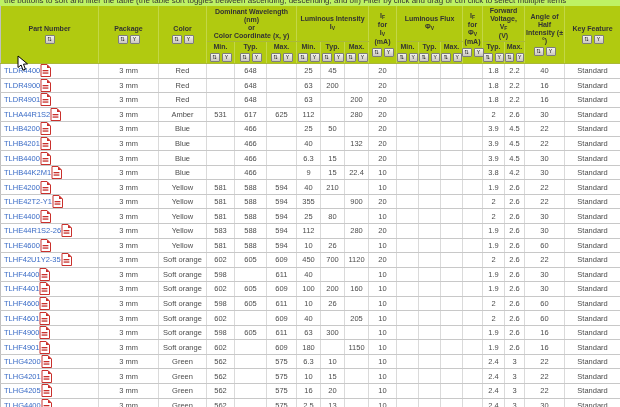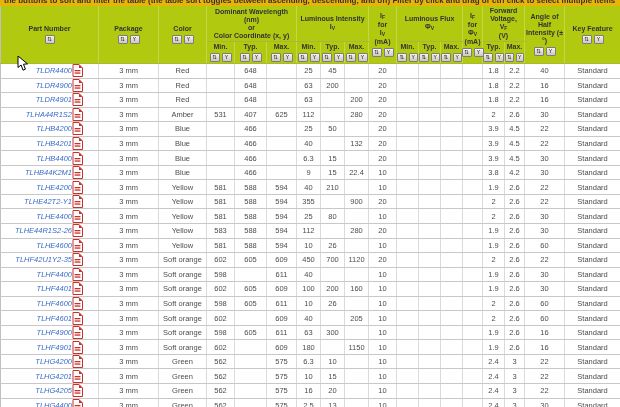--- a/index.html
+++ b/index.html
@@ -1,18 +1,18 @@
 <!DOCTYPE html>
 <html><head>
 <meta charset="utf-8">
 <style>
   html,body{margin:0;padding:0;background:#fff;}
   body{width:620px;height:407px;overflow:hidden;position:relative;
        font-family:"Liberation Sans",sans-serif;}
-  .top-note{height:6px;overflow:hidden;position:relative;background:#eab308;font-weight:bold;}
+  .top-note{height:6px;overflow:hidden;position:relative;background:#bef264;}
   .top-note span{position:absolute;top:-4px;left:4px;white-space:nowrap;
        font-size:8px;color:#333;}
   table{border-collapse:collapse;table-layout:fixed;width:620px;
        border-left:1px solid #c0c0c0;border-right:1px solid #c0c0c0;}
   thead th{background:#b1ca10;color:#333;font-weight:bold;font-size:7px;
        line-height:8px;padding:1px 0;vertical-align:middle;text-align:center;
        border-right:1px solid #c3d747;border-bottom:1px solid #aab839;}
   thead tr.tier1 th{height:26px;}
   thead tr.tier2 th{height:19px;vertical-align:top;}
   .hlbl{display:block;}
@@ -22,22 +22,22 @@
        color:#222;text-align:center;border:1px solid #7d7d7d;border-radius:1px;
        background:linear-gradient(#f4f3ee,#ccc8bf);cursor:pointer;
        font-family:"DejaVu Sans",sans-serif;}
   .vfill{display:flex;flex-direction:column;justify-content:center;
        align-items:center;height:100%;}
   tbody td{height:13.55px;padding:0;font-size:7.5px;color:#4d4d4d;
        text-align:center;white-space:nowrap;overflow:hidden;
        border-right:1px solid #dadada;border-bottom:1px solid #c8c8c8;
        background:#fff;}
   tbody td.part{text-align:left;}
-  .part-wrap{display:flex;align-items:center;justify-content:flex-end;
-       padding:0 15px 0 3px;font-style:italic;}
+  .part-wrap{display:flex;align-items:center;justify-content:flex-start;
+       padding:0 15px 0 3px;}
   .part-link{color:#3a6bc6;text-decoration:none;font-size:7.5px;cursor:pointer;}
   .pdf{flex:0 0 auto;cursor:pointer;}
   .cursor{position:absolute;left:17px;top:55px;z-index:5;pointer-events:none;}
 </style>
 </head>
 <body>
 
 <div class="top-note">
   <span>the buttons to sort and filter the table (the table sort toggles between ascending, descending, and off) Filter by click and drag or ctrl click to select multiple items</span>
 </div>
@@ -331,21 +331,21 @@
           <path d="M1 .5 h6 l3.5 3.5 v8.5 h-9.5 z" fill="#ffffff" stroke="#c9302c" stroke-width="1"></path>
           <path d="M7 .5 l3.5 3.5 h-3.5 z" fill="#c9302c"></path>
           <rect x="2.6" y="6" width="5.8" height="1.3" fill="#c9302c"></rect>
           <rect x="2.6" y="8.4" width="5.8" height="1.3" fill="#c9302c"></rect>
         </svg>
       </div>
     </td>
     <td>3 mm</td>
     <td>Amber</td>
     <td>531</td>
-    <td>407</td>
+    <td>617</td>
     <td>625</td>
     <td>112</td>
     <td></td>
     <td>280</td>
     <td>20</td>
     <td></td>
     <td></td>
     <td></td>
     <td></td>
     <td>2</td>

